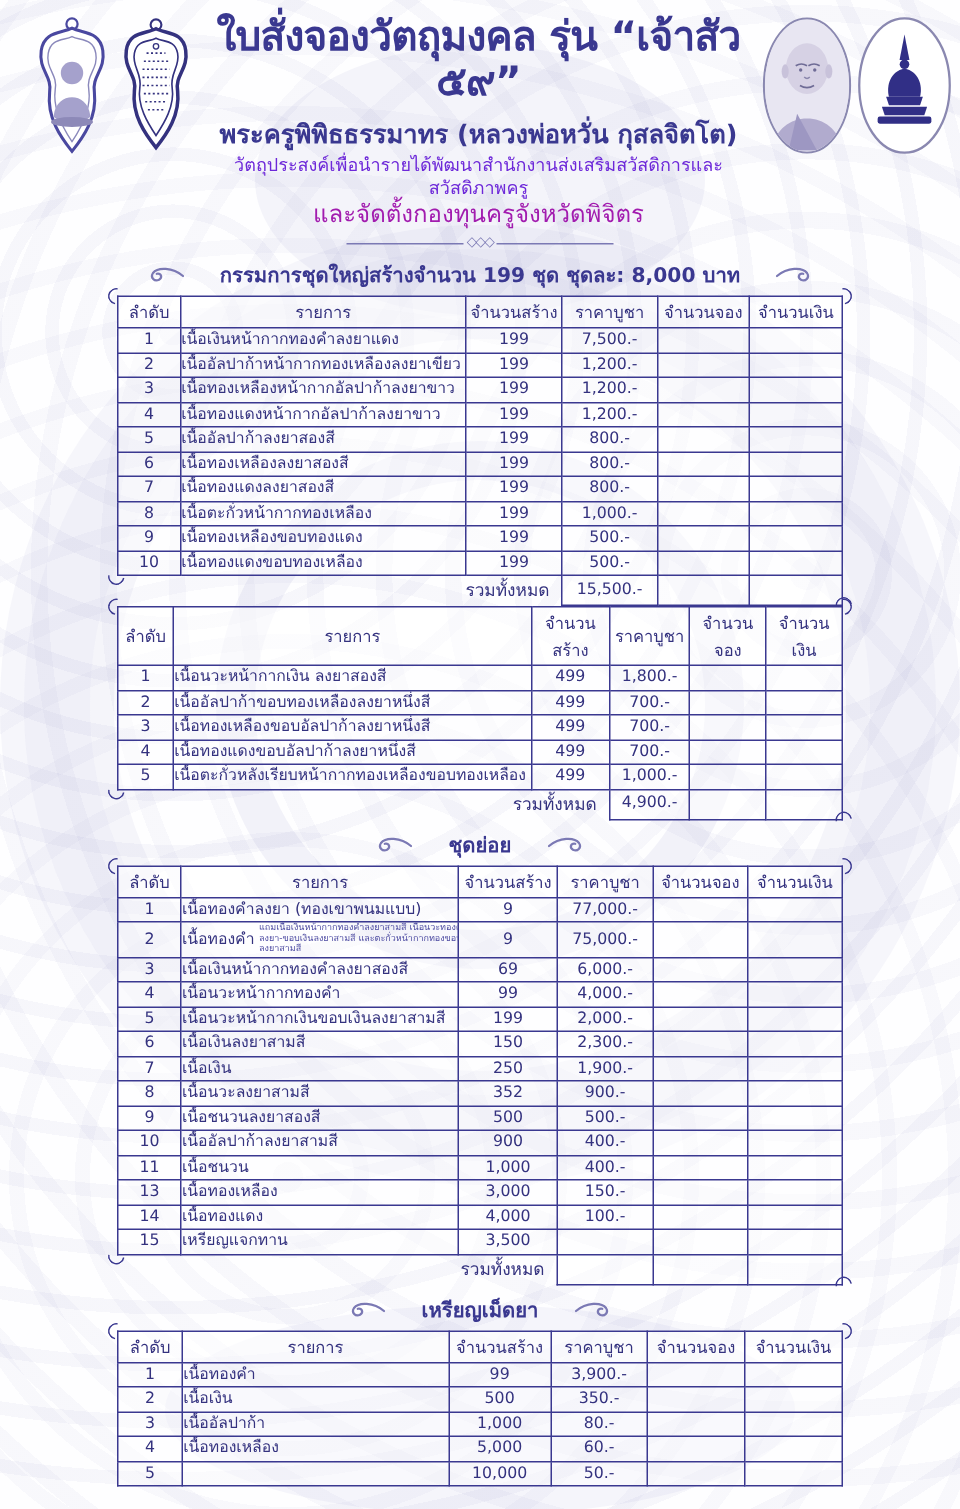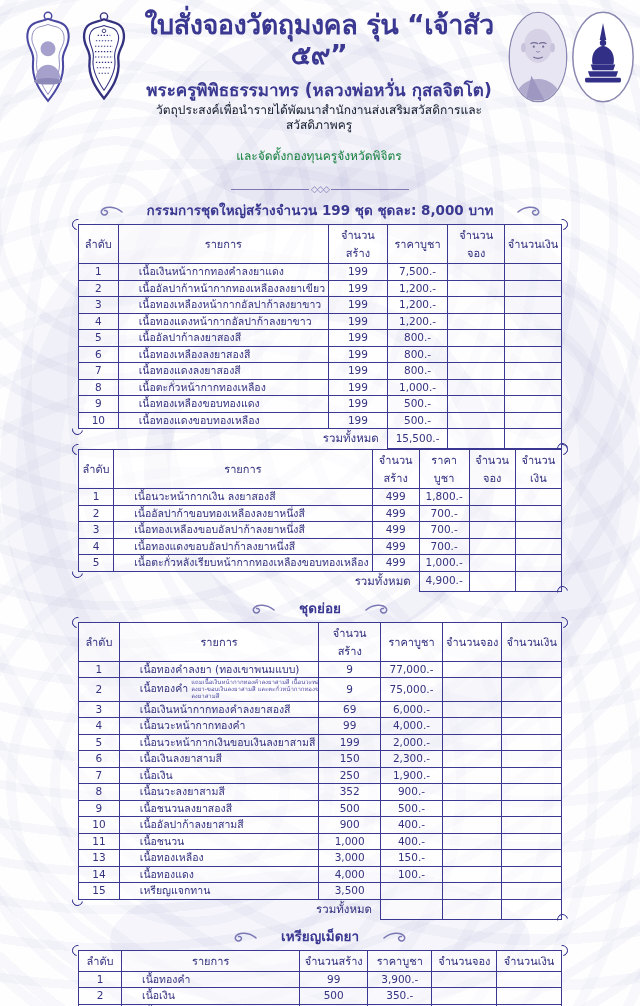--- a/index.html
+++ b/index.html
@@ -27,38 +27,38 @@
     width:300px;height:180px;border-radius:50%;background:rgba(110,110,185,.07);}
   .wm .blob2{position:absolute;left:50%;top:940px;transform:translate(-50%,-50%);
     width:420px;height:140px;border-radius:50%;background:rgba(110,110,185,.06);}
   
   .page{position:relative;z-index:1;}
   header{display:flex;align-items:flex-start;padding:8px 4px 0 20px;gap:2px;}
   .medals{display:flex;gap:1px;flex:0 0 auto;}
   .title-block{flex:1;text-align:center;padding-top:2px;min-width:0;}
   .doc-title{font-size:27px;font-weight:bold;margin:0;line-height:1.1;letter-spacing:-.5px;}
   .doc-subtitle{font-size:17px;font-weight:bold;margin:12px 0 0;line-height:1.1;}
-  .doc-purpose{font-size:12px;margin:3px 0 0;line-height:1.25;color:#0f172a;}
-  .doc-purpose2{font-size:12px;margin:16px;line-height:1.25;color:#15803d;}
+  .doc-purpose{font-size:12px;margin:3px 0 0;line-height:1.25;color:#6d28d9;}
+  .doc-purpose2{font-size:16px;margin:0;line-height:1.25;color:#a21caf;}
   .orn{display:flex;align-items:center;justify-content:center;margin:5px 0 2px;color:#7b79b4;}
   .orn .bar{width:78px;height:1px;background:#7b79b4;}
   .orn .dm{font-size:9px;letter-spacing:-1px;margin:0 2px;line-height:1;}
   
   .sec-title{display:flex;align-items:flex-end;justify-content:center;gap:24px;
     margin:5px 0 3px;font-weight:bold;font-size:13.5px;color:#3a3890;}
   .flourish{flex:0 0 auto;display:inline-block;}
   .flourish.r{transform:scaleX(-1);}
   
   .tframe{position:relative;width:484px;margin:0 auto;}
   table{width:100%;border-collapse:collapse;font-size:10.5px;color:#34327f;}
   th{border:1.3px solid #3a3890;background:rgba(255,255,255,.6);
      font-weight:normal;font-size:11px;height:17px;padding:1px 2px;}
   td{border:1.3px solid #3a3890;background:rgba(255,255,255,.45);
      height:13.5px;padding:1px 3px;text-align:center;line-height:1.1;}
-  td.item{text-align:left;padding-left:20px;white-space:nowrap;overflow:hidden;}
+  td.item{text-align:left;padding-left:0;white-space:nowrap;overflow:hidden;}
   td .note{display:inline-block;vertical-align:middle;font-size:6px;line-height:1.15;
      max-width:152px;white-space:normal;margin-left:3px;color:#4a48a0;}
   tr.total td{border:none;background:transparent;height:17px;}
   tr.total td.tlabel{text-align:right;padding-right:8px;font-size:11.5px;}
   tr.total td.tbox{border:1.5px solid #3a3890;background:rgba(255,255,255,.5);}
   .curl{position:absolute;width:9px;height:9px;border:1.5px solid #3a3890;border-radius:50%;
      border-right-color:transparent;border-bottom-color:transparent;}
   .curl.tl{left:-6px;top:-5px;transform:rotate(-35deg);}
   .curl.tr{right:-6px;top:-5px;transform:rotate(125deg);}
   .curl.bl{left:-6px;bottom:14px;transform:rotate(-125deg);}

